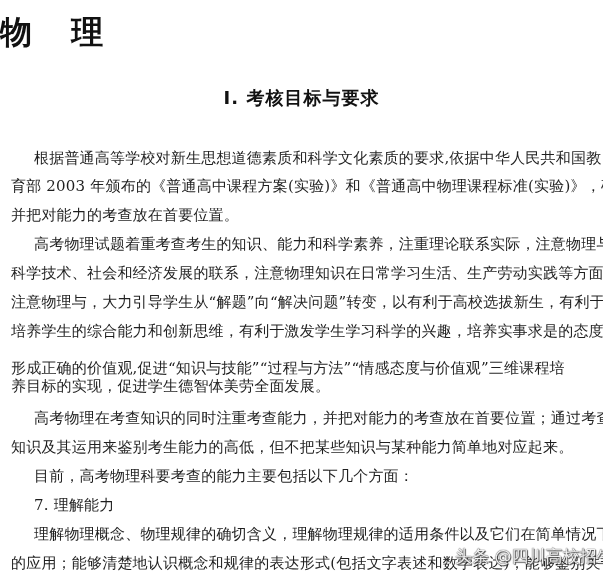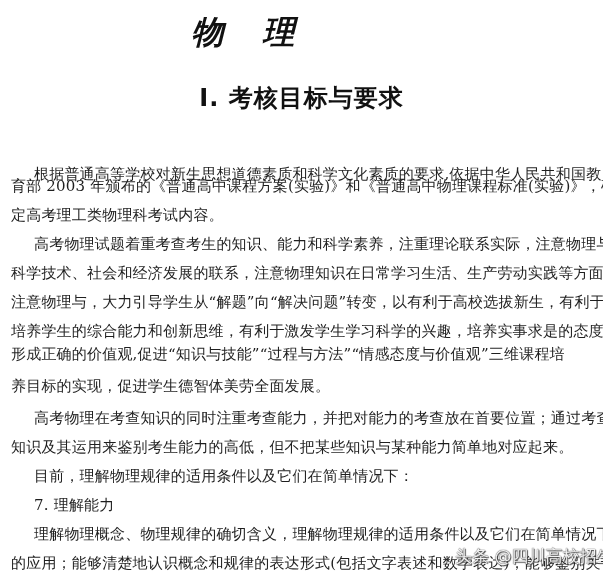--- a/index.html
+++ b/index.html
@@ -2,27 +2,27 @@
 <html><head>
 <meta charset="utf-8">
 <style>
   html, body { margin:0; padding:0; }
   body {
     width:603px; height:578px; overflow:hidden; background:#ffffff;
     position:relative; color:#1a1a1a;
     font-family:"DejaVu Serif","Liberation Serif",serif;
   }
   .title {
-    position:absolute; left:0; width:500px; top:12px; text-align:center;
+    position:absolute; left:0; width:500px; top:12px; text-align:left;
     font-size:32px; font-weight:bold; letter-spacing:14px; line-height:40px;
-    font-family:"DejaVu Sans","Liberation Sans",sans-serif; color:#111;font-style:italic;
+    font-family:"DejaVu Sans","Liberation Sans",sans-serif; color:#111;
   }
   .heading {
     position:absolute; left:0; width:603px; top:83px; text-align:center;
-    font-size:24px; font-weight:bold; line-height:30px; letter-spacing:1px;
+    font-size:18px; font-weight:bold; line-height:30px; letter-spacing:1px;
     font-family:"DejaVu Sans","Liberation Sans",sans-serif; color:#111;
   }
   .line {
     position:absolute; left:11px; font-size:15px; line-height:20px;
     white-space:nowrap; letter-spacing:0.2px; color:#1f1f1f;
   }
   .indent { left:34px; }
   .watermark {
     position:absolute; left:455px; top:545px; font-size:17px; line-height:22px;
     color:rgba(255,255,255,0.92); white-space:nowrap;
@@ -30,33 +30,33 @@
     text-shadow:0 0 1px #555, 0 0 1px #555, 1px 1px 1px #444;
   }
 </style>
 </head>
 <body>
 
 <div>
   <div class="title">物 理</div>
   <div class="heading">I. 考核目标与要求</div>
 
-  <div class="line indent" style="top:164px">根据普通高等学校对新生思想道德素质和科学文化素质的要求,依据中华人民共和国教</div>
+  <div class="line indent" style="top:148px">根据普通高等学校对新生思想道德素质和科学文化素质的要求,依据中华人民共和国教</div>
   <div class="line" style="top:176px">育部 2003 年颁布的《普通高中课程方案(实验)》和《普通高中物理课程标准(实验)》，确</div>
-  <div class="line" style="top:205px">定高考理工类物理科考试内容。</div>
+  <div class="line" style="top:205px">并把对能力的考查放在首要位置。</div>
 
   <div class="line indent" style="top:234px">高考物理试题着重考查考生的知识、能力和科学素养，注重理论联系实际，注意物理与</div>
   <div class="line" style="top:263px">科学技术、社会和经济发展的联系，注意物理知识在日常学习生活、生产劳动实践等方面的</div>
   <div class="line" style="top:292px">注意物理与，大力引导学生从“解题”向“解决问题”转变，以有利于高校选拔新生，有利于</div>
   <div class="line" style="top:321px">培养学生的综合能力和创新思维，有利于激发学生学习科学的兴趣，培养实事求是的态度，</div>
-  <div class="line" style="top:344px">形成正确的价值观,促进“知识与技能”“过程与方法”“情感态度与价值观”三维课程培</div>
+  <div class="line" style="top:358px">形成正确的价值观,促进“知识与技能”“过程与方法”“情感态度与价值观”三维课程培</div>
   <div class="line" style="top:376px">养目标的实现，促进学生德智体美劳全面发展。</div>
 
   <div class="line indent" style="top:408px">高考物理在考查知识的同时注重考查能力，并把对能力的考查放在首要位置；通过考查</div>
   <div class="line" style="top:437px">知识及其运用来鉴别考生能力的高低，但不把某些知识与某种能力简单地对应起来。</div>
 
-  <div class="line indent" style="top:466px">目前，理解物理规律的适用条件以及它们在简单情况下：</div>
+  <div class="line indent" style="top:466px">目前，高考物理科要考查的能力主要包括以下几个方面：</div>
   <div class="line indent" style="top:495px">7. 理解能力</div>
   <div class="line indent" style="top:524px">理解物理概念、物理规律的确切含义，理解物理规律的适用条件以及它们在简单情况下</div>
   <div class="line" style="top:553px">的应用；能够清楚地认识概念和规律的表达形式(包括文字表述和数学表达)；能够鉴别关于</div>
 </div>
 
 <div class="watermark">头条 @四川高校招生</div>
 
 </body></html>

